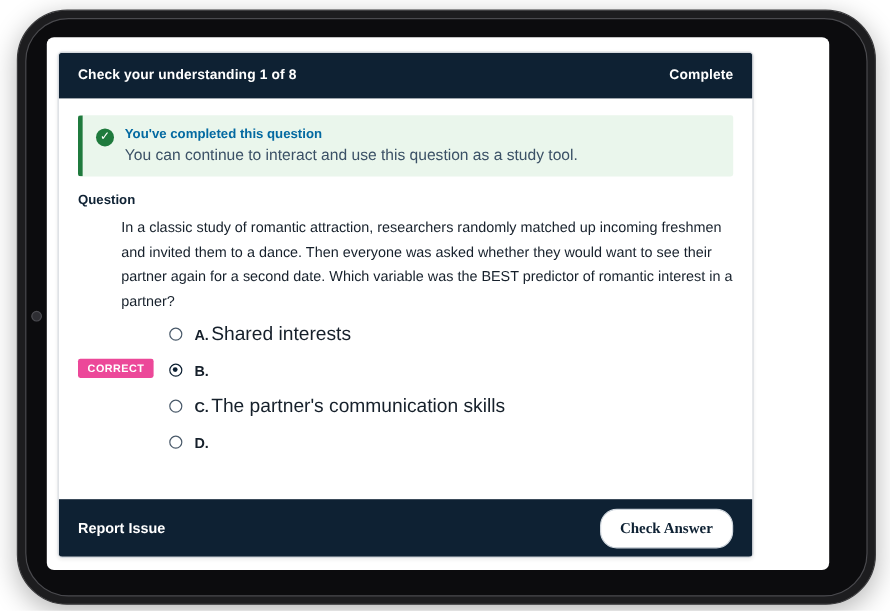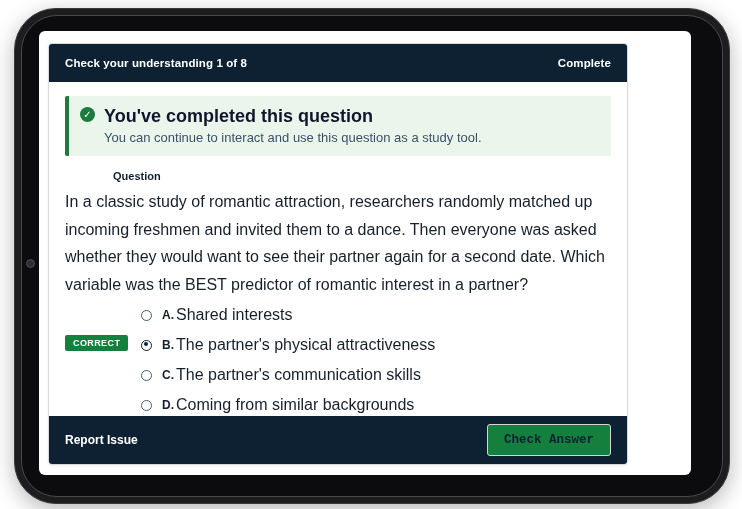--- a/index.html
+++ b/index.html
@@ -171,43 +171,43 @@
     border-radius: 50%;
     background: #1f7a3d;
     color: #ffffff;
     font-size: 10px;
     line-height: 15px;
     text-align: center;
     margin-right: 9px;
     margin-top: 1px;
   }
   .banner-text .banner-title {
-    font-size: 18px;
-    font-weight: bold;
-    color: #0f172a;
+    font-size: 11px;
+    font-weight: bold;
+    color: #0369a1;
     margin-bottom: 3px;
   }
   .banner-text .banner-sub {
     font-size: 13px;
     color: #3b5166;
   }
 
   
   .section-label {
     font-size: 11px;
     font-weight: bold;
     color: #0e2133;
     margin-top: 14px;
     margin-bottom: 6px;
-    margin-left: 48px;
   }
   .question-text {
-    font-size: 16px;
+    font-size: 12px;
     line-height: 1.72;
     color: #16202b;
+    margin-left: 36px;
   }
 
   .answers-label {
     font-size: 11px;
     font-weight: bold;
     color: #0e2133;
     margin-top: 17px;
     margin-bottom: 8px;
   }
 
@@ -218,21 +218,21 @@
   .option-row {
     display: flex;
     align-items: center;
     height: 30px;
     position: relative;
   }
   .correct-badge {
     position: absolute;
     left: 0;
     top: 5px;
-    background: #15803d;
+    background: #ec4899;
     color: #ffffff;
     font-size: 9px;
     font-weight: bold;
     letter-spacing: 0.4px;
     padding: 3px 8px 3px 8px;
     border-radius: 2px;
   }
   .radio {
     margin-left: 76px;
     flex: 0 0 auto;
@@ -280,29 +280,29 @@
     padding: 13px 16px;
     box-sizing: border-box;
   }
   .report-issue {
     color: #ffffff;
     font-size: 12px;
     font-weight: bold;
     cursor: pointer;
   }
   .check-answer-btn {
-    background: #15803d;
+    background: #ffffff;
     color: #0e2133;
     font-size: 12.5px;
     font-weight: bold;
     border: 1px solid #cfd6dd;
-    border-radius: 3px;
+    border-radius: 14px;
     padding: 8px 16px;
     cursor: pointer;
-    font-family: Liberation Mono, monospace;
+    font-family: Liberation Serif, serif;
   }
 </style>
 </head>
 <body>
 
 <div id="stage">
 
   <div class="device">
     <div class="device-inner-ring"></div>
 
@@ -339,33 +339,31 @@
             <div class="option-row">
               <div class="radio"></div>
               <div class="option-letter">A.</div>
               <div class="option-text">Shared interests</div>
             </div>
 
             <div class="option-row">
               <div class="correct-badge">CORRECT</div>
               <div class="radio selected"></div>
               <div class="option-letter">B.</div>
-              <div class="option-text">The partner's physical attractiveness</div>
             </div>
 
             <div class="option-row">
               <div class="radio"></div>
               <div class="option-letter">C.</div>
               <div class="option-text">The partner's communication skills</div>
             </div>
 
             <div class="option-row">
               <div class="radio"></div>
               <div class="option-letter">D.</div>
-              <div class="option-text">Coming from similar backgrounds</div>
             </div>
 
           </div>
         </div>
 
         <div class="app-footer">
           <div class="report-issue">Report Issue</div>
           <button class="check-answer-btn">Check Answer</button>
         </div>
 

